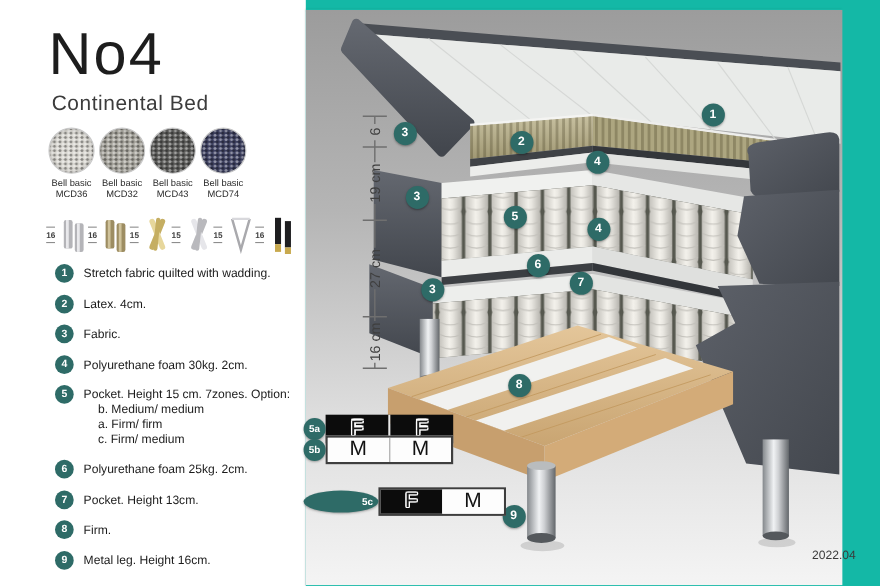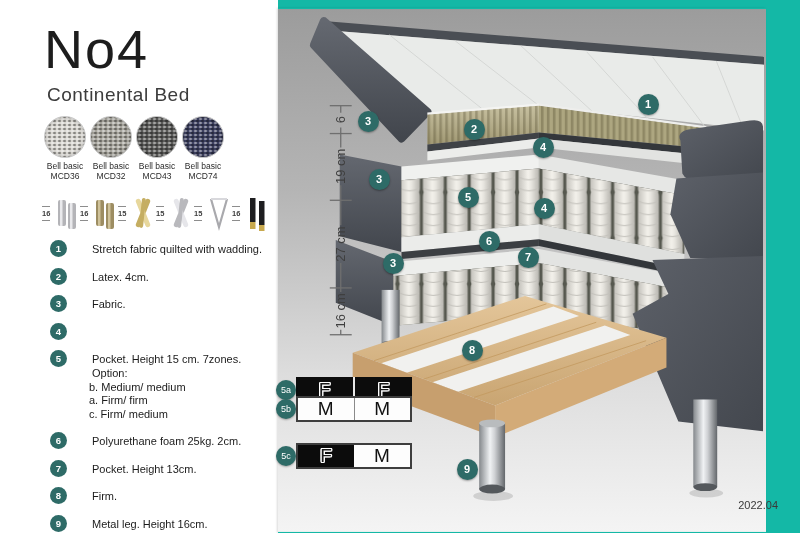--- a/index.html
+++ b/index.html
@@ -28,34 +28,34 @@
   .leg-cell{width:38px;height:50px;display:flex;align-items:center;}
   .measure{display:flex;flex-direction:column;align-items:flex-start;width:11px;}
   .measure i{display:block;width:8px;height:0;border-top:1px solid #8d8d8d;margin:2px 0;}
   .measure b{font-size:7.5px;color:#3f3f3f;}
   .leg-glyph{flex:1;display:flex;justify-content:center;}
 
   .features{position:absolute;left:50px;top:240px;width:224px;}
   .feature-row{display:flex;gap:9px;margin-bottom:10.5px;}
   .fbadge{flex:0 0 auto;width:17px;height:17px;border-radius:50%;color:#fff;
     font-size:9.5px;font-weight:bold;display:flex;align-items:center;justify-content:center;}
-  .ftext{font-size:11px;line-height:1.3;color:#1b1b1b;padding-top:2px;margin-left:16px;}
+  .ftext{font-size:11px;line-height:1.3;color:#1b1b1b;padding-top:2px;}
   .fopts div{font-size:11px;line-height:1.25;color:#1b1b1b;padding-left:13px;}
 
   
   .panel{position:absolute;left:278px;top:8px;width:488px;height:525px;
     box-shadow:-1px 0 2px rgba(0,0,0,.15);}
   .panel svg{position:absolute;left:0;top:0;}
 
   .dbadge{position:absolute;width:21px;height:21px;border-radius:50%;color:#fff;
     font-size:11px;font-weight:bold;display:flex;align-items:center;justify-content:center;
     box-shadow:0 1px 2px rgba(0,0,0,.35);}
 
   .frow{position:absolute;left:-2px;height:27px;display:flex;align-items:center;}
-  .fbadge2{width:20px;height:20px;border-radius:50%;color:#fff;font-size:9px;font-weight:normal;
+  .fbadge2{width:20px;height:20px;border-radius:50%;color:#fff;font-size:9px;font-weight:bold;
     display:flex;align-items:center;justify-content:center;box-shadow:0 1px 2px rgba(0,0,0,.3);
     z-index:2;}
   .fbar{margin-left:0;display:flex;width:116px;height:26px;box-sizing:border-box;}
   .fbar.bordered{border:2px solid #3e3e3e;background:#fdfdfd;}
   .fcell{flex:1;display:flex;align-items:center;justify-content:center;
     font-size:19px;line-height:1;color:#111;}
   .cell-dark{background:#0c0c0c;color:#1a1a1a;
     text-shadow:-1.2px 0 #fff,1.2px 0 #fff,0 -1.2px #fff,0 1.2px #fff,
       -1px -1px #fff,1px 1px #fff,-1px 1px #fff,1px -1px #fff;}
   .cell-light{background:#fdfdfd;color:#111;}
@@ -208,20 +208,23 @@
           </div>
         </div>
         <div class="feature-row">
           <span class="fbadge" style="background: rgb(46, 107, 103);">3</span>
           <div>
             <div class="ftext">Fabric.</div>
           </div>
         </div>
         <div class="feature-row">
           <span class="fbadge" style="background: rgb(46, 107, 103);">4</span>
+          <div>
+            <div class="ftext">Polyurethane foam 30kg. 2cm.</div>
+          </div>
         </div>
         <div class="feature-row">
           <span class="fbadge" style="background: rgb(46, 107, 103);">5</span>
           <div>
             <div class="ftext">Pocket. Height 15 cm. 7zones. Option:</div>
             <div class="fopts">
               <div>b. Medium/ medium</div>
               <div>a. Firm/ firm</div>
               <div>c. Firm/ medium</div>
             </div>
@@ -432,21 +435,21 @@
           </div>
         </div>
         <div class="frow" style="top: 387px;">
           <div class="fbadge2" style="background: rgb(46, 107, 103);">5b</div>
           <div class="fbar bordered div-light">
             <span class="fcell cell-light">M</span>
             <span class="fcell cell-light">M</span>
           </div>
         </div>
         <div class="frow" style="top: 434px;">
-          <div class="fbadge2" style="background: rgb(46, 107, 103);">5c</div>
+          <div class="fbadge2" style="background: rgb(46, 107, 103); padding-left: 48px;">5c</div>
           <div class="fbar bordered">
             <span class="fcell cell-dark">F</span>
             <span class="fcell cell-light">M</span>
           </div>
         </div>
       </div>
     <div class="date">2022.04</div>
   </section>
 </div>
 

